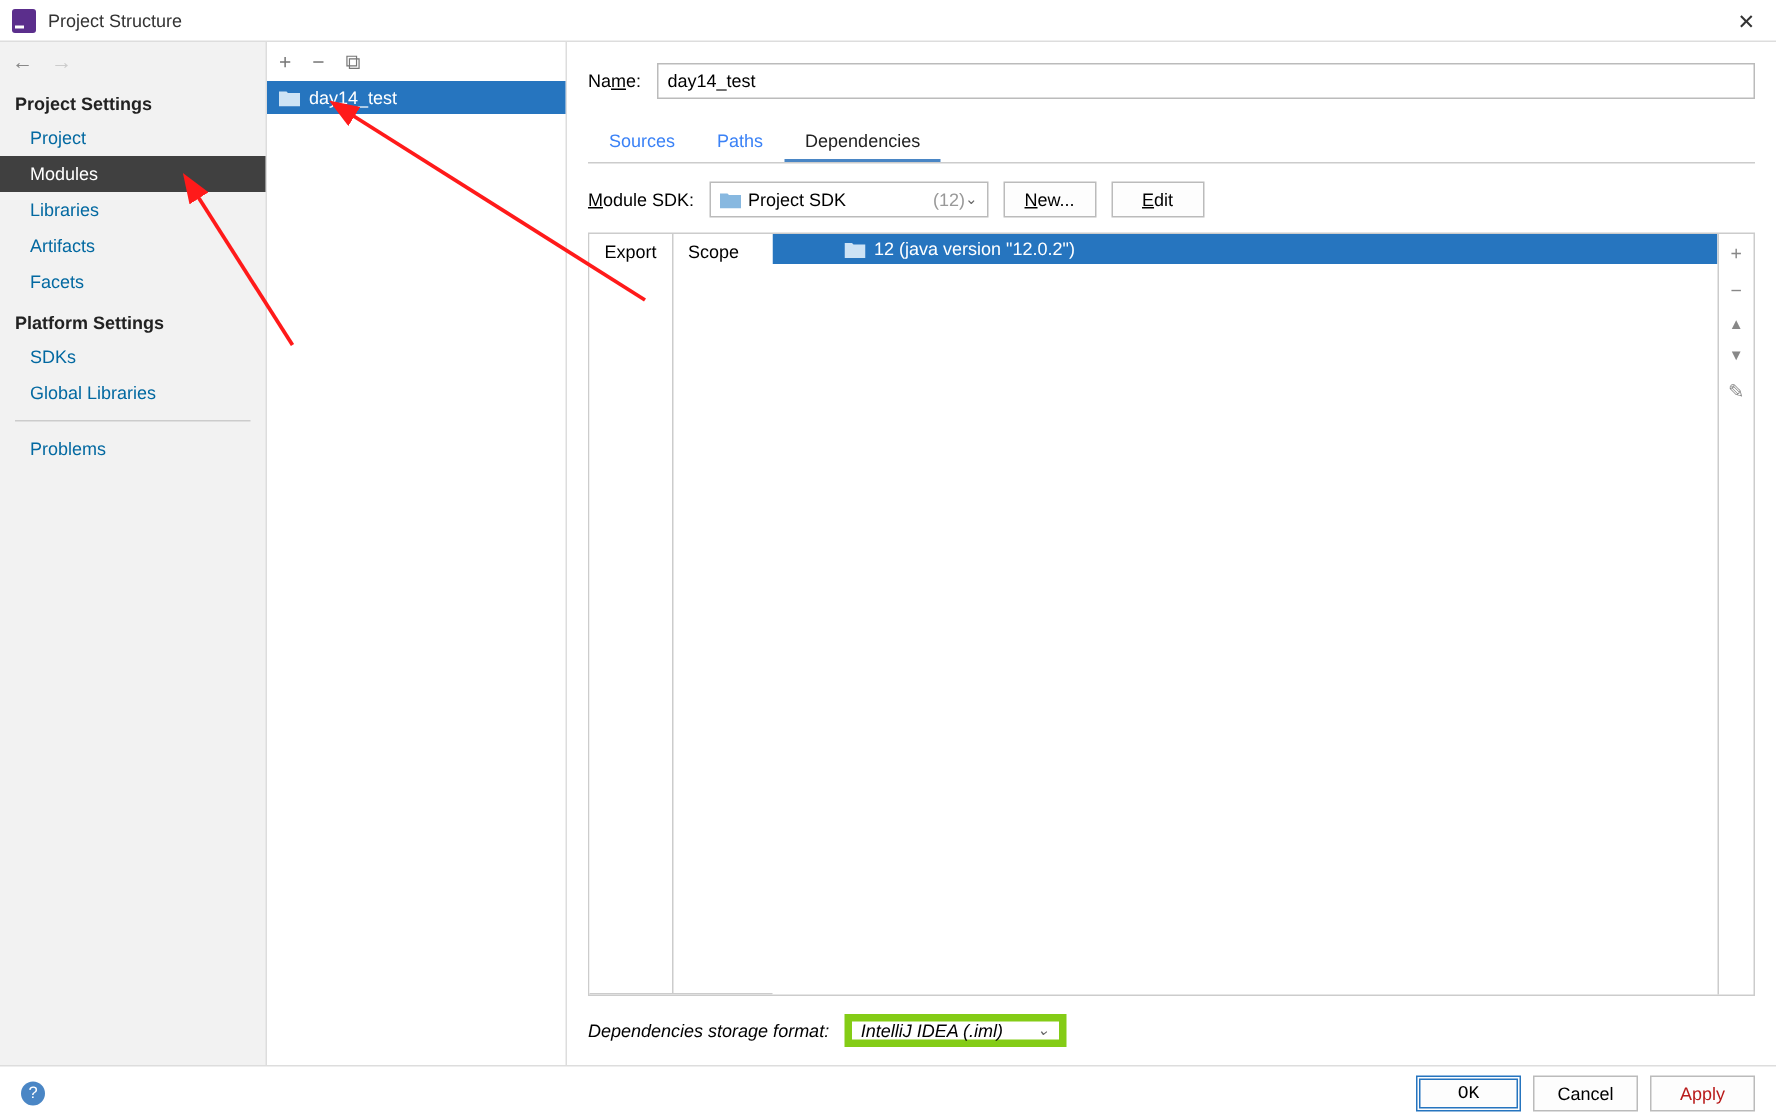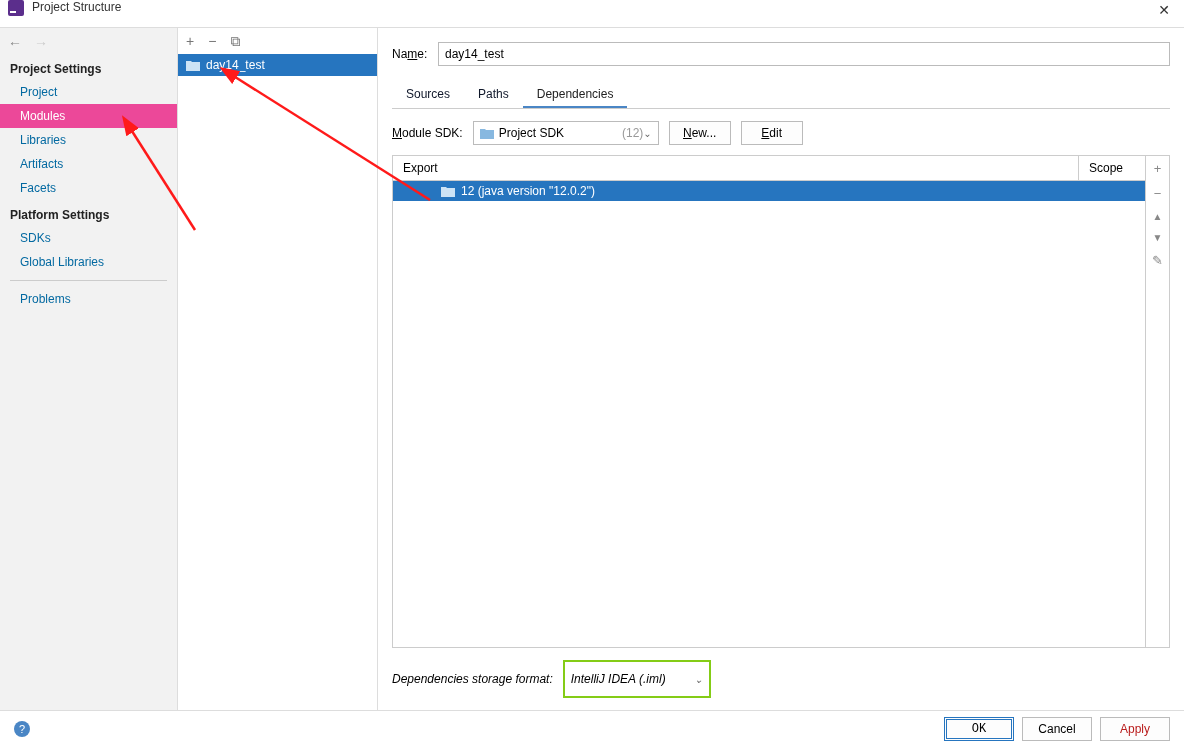--- a/index.html
+++ b/index.html
@@ -1,73 +1,73 @@
 <!DOCTYPE html>
 <html><head>
 <meta charset="utf-8">
 <style>
 * { box-sizing: border-box; margin: 0; padding: 0; font-family: "Segoe UI", Arial, sans-serif; font-size: 12px; }
 body { width: 1184px; height: 746px; background: #fff; overflow: hidden; position: relative; }
 
-.titlebar { height: 28px; display: flex; align-items: flex-start; padding: 0 8px; border-bottom: 1px solid #ddd; }
+.titlebar { height: 28px; display: flex; align-items: center; padding: 0 8px; border-bottom: 1px solid #ddd; }
 .titlebar .app-icon { width: 16px; height: 16px; margin-right: 8px; }
 .titlebar .title { flex: 1; color: #333; }
 .titlebar .close { font-size: 14px; color: #333; cursor: pointer; padding: 2px 6px; }
 
 .content { display: flex; height: 682px; }
 
 .sidebar-left { width: 178px; background: #f2f2f2; border-right: 1px solid #ddd; }
 .nav-icons { height: 26px; display: flex; align-items: center; padding: 0 8px; gap: 12px; color: #888; }
 .nav-icons .arrow { font-size: 14px; cursor: pointer; }
 .section-header { font-weight: bold; padding: 8px 10px 4px 10px; color: #222; }
 .sidebar-item { padding: 5px 10px 5px 20px; color: #0369a1; cursor: pointer; }
-.sidebar-item.selected { background: #ec4899; color: #fff; }
+.sidebar-item.selected { background: #404040; color: #fff; }
 .sidebar-divider { height: 1px; background: #ccc; margin: 6px 10px; }
 
 .module-panel { width: 200px; border-right: 1px solid #ddd; }
 .module-toolbar { height: 26px; display: flex; align-items: center; padding: 0 8px; gap: 14px; color: #777; }
 .module-toolbar span { cursor: pointer; font-size: 14px; }
 .module-item { display: flex; align-items: center; padding: 4px 8px; background: #2675BF; color: #fff; cursor: pointer; }
 .module-item .folder-icon { width: 14px; height: 11px; margin-right: 6px; }
 
 .main-panel { flex: 1; padding: 14px 14px 0 14px; display: flex; flex-direction: column; justify-content: flex-end; }
 .name-row { display: flex; align-items: center; margin-bottom: 16px; }
 .name-row label { width: 46px; }
 .name-row .underline { text-decoration: underline; }
 .name-row input { flex: 1; border: 1px solid #bbb; padding: 4px 6px; height: 24px; }
 
 .tabs { display: flex; border-bottom: 1px solid #ccc; margin-bottom: 12px; }
-.tab { padding: 5px 14px; color: #0f172a; cursor: pointer; }
+.tab { padding: 5px 14px; color: #3b82f6; cursor: pointer; }
 .tab.active { border-bottom: 2px solid #4a86c5; color: #222; }
 
 .sdk-row { display: flex; align-items: center; margin-bottom: 10px; gap: 10px; }
 .sdk-row label .underline { text-decoration: underline; }
 .sdk-select { width: 186px; height: 24px; border: 1px solid #bbb; display: flex; align-items: center; padding: 0 6px; background: #fff; cursor: pointer; }
 .sdk-select .folder-mini { width: 14px; height: 11px; margin-right: 5px; }
 .sdk-select .sel-text { flex: 1; }
 .sdk-select .hint { color: #999; margin-left: 3px; }
 .sdk-select .caret { color: #666; font-size: 10px; }
 .btn { min-width: 62px; height: 24px; border: 1px solid #bbb; background: #fdfdfd; cursor: pointer; padding: 0 10px; }
 .btn .underline { text-decoration: underline; }
 
 .deps-area { display: flex; flex: 1; border: 1px solid #ccc; min-height: 0; }
-.deps-table { flex: 1; display: flex; flex-direction: column; }
+.deps-table { flex: 1; display: flex; flex-direction: row; }
 .deps-header { display: flex; background: #fff; border-bottom: 1px solid #ccc; }
 .deps-header .col-export { flex: 1; padding: 5px 10px; border-right: 1px solid #ccc; }
 .deps-header .col-scope { width: 66px; padding: 5px 10px; }
 .deps-rows { flex: 1; overflow: auto; }
 .dep-row { display: flex; align-items: center; padding: 3px 10px 3px 48px; cursor: pointer; }
 .dep-row.selected { background: #2675BF; color: #fff; }
 .dep-row .dep-icon { width: 14px; height: 11px; margin-right: 6px; }
 .dep-row .module-src { color: #2862c7; }
 .deps-side { width: 24px; border-left: 1px solid #ccc; display: flex; flex-direction: column; align-items: center; }
 .deps-side span { padding: 5px 0; color: #888; font-size: 13px; cursor: pointer; }
 
 .storage-row { display: flex; align-items: center; padding: 12px 0; gap: 10px; font-style: italic; }
-.storage-select { width: 148px; height: 38px; border: 2px solid #84cc16; display: flex; align-items: center; padding: 0 6px; cursor: pointer; }
+.storage-select { width: 148px; height: 22px; border: 5px solid #84cc16; display: flex; align-items: center; padding: 0 6px; cursor: pointer; }
 .storage-select .caret { color: #666; font-size: 10px; margin-left: auto; }
 
 .footer { height: 36px; border-top: 1px solid #ddd; display: flex; align-items: center; padding: 0 14px; }
 .help-icon { width: 16px; height: 16px; border-radius: 50%; background: #4a86c5; color: #fff; text-align: center; line-height: 16px; font-size: 11px; cursor: pointer; }
 .footer-btns { margin-left: auto; display: flex; gap: 8px; }
 .footer-btns .btn { min-width: 70px; }
 .footer-btns .btn.primary { border: 1px solid #2675BF; outline: 1px solid #2675BF; outline-offset: -3px; font-family: Liberation Mono, monospace; }
 .footer-btns .btn.disabled { color: #b91c1c; }
 
 .arrow-overlay { position: absolute; pointer-events: none; z-index: 100; }

